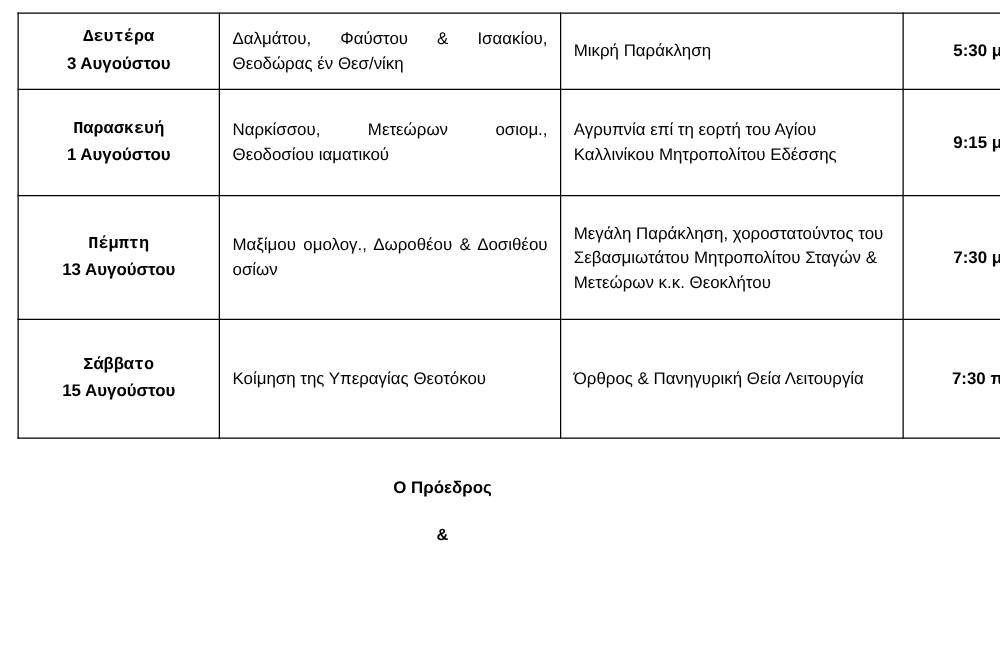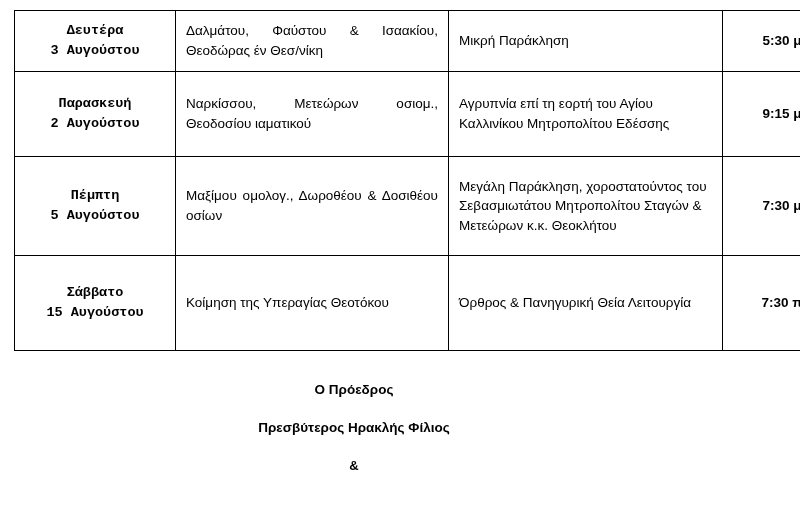--- a/index.html
+++ b/index.html
@@ -34,21 +34,21 @@
     padding: 8px 10px;
     font-size: 13.5px;
     line-height: 1.45;
   }
   td.col-date {
     width: 140px;
     text-align: center;
     font-weight: bold;
   }
   td.col-date .line1 { display: block; font-family: Liberation Mono, monospace; }
-  td.col-date .line2 { display: block; font-family: Liberation Mono, monospace; }
+  td.col-date .line2 { display: block; }
   td.col-saints {
     width: 252px;
     text-align: justify;
     text-align-last: left;
   }
   td.col-service {
     width: 253px;
     text-align: left;
     margin-left: 48px;
   }
@@ -95,46 +95,45 @@
           <span class="line1">Δευτέρα</span>
           <span class="line2">3 Αυγούστου</span>
         </td>
         <td class="col-saints">Δαλμάτου, Φαύστου &amp; Ισαακίου, Θεοδώρας έν Θεσ/νίκη</td>
         <td class="col-service">Μικρή Παράκληση</td>
         <td class="col-time">5:30 μ.μ.</td>
       </tr>
       <tr class="row-2">
         <td class="col-date">
           <span class="line1">Παρασκευή</span>
-          <span class="line2">2 Αυγούστου</span>
+          <span class="line2">1 Αυγούστου</span>
         </td>
         <td class="col-saints">Ναρκίσσου, Μετεώρων οσιομ., Θεοδοσίου ιαματικού</td>
         <td class="col-service">Αγρυπνία επί τη εορτή του Αγίου Καλλινίκου Μητροπολίτου Εδέσσης</td>
         <td class="col-time">9:15 μ.μ.</td>
       </tr>
       <tr class="row-3">
         <td class="col-date">
           <span class="line1">Πέμπτη</span>
-          <span class="line2">5 Αυγούστου</span>
+          <span class="line2">13 Αυγούστου</span>
         </td>
         <td class="col-saints">Μαξίμου ομολογ., Δωροθέου &amp; Δοσιθέου οσίων</td>
         <td class="col-service">Μεγάλη Παράκληση, χοροστατούντος του Σεβασμιωτάτου Μητροπολίτου Σταγών &amp; Μετεώρων κ.κ. Θεοκλήτου</td>
         <td class="col-time">7:30 μ.μ.</td>
       </tr>
       <tr class="row-4">
         <td class="col-date">
           <span class="line1">Σάββατο</span>
           <span class="line2">15 Αυγούστου</span>
         </td>
         <td class="col-saints">Κοίμηση της Υπεραγίας Θεοτόκου</td>
         <td class="col-service">Όρθρος &amp; Πανηγυρική Θεία Λειτουργία</td>
         <td class="col-time">7:30 π.μ.</td>
       </tr>
     </tbody>
   </table>
 
   <div class="footer">
     <div>Ο Πρόεδρος</div>
-    <div>Πρεσβύτερος Ηρακλής Φίλιος</div>
     <div class="amp">&amp;</div>
   </div>
 
 </div>
 
 </body></html>

